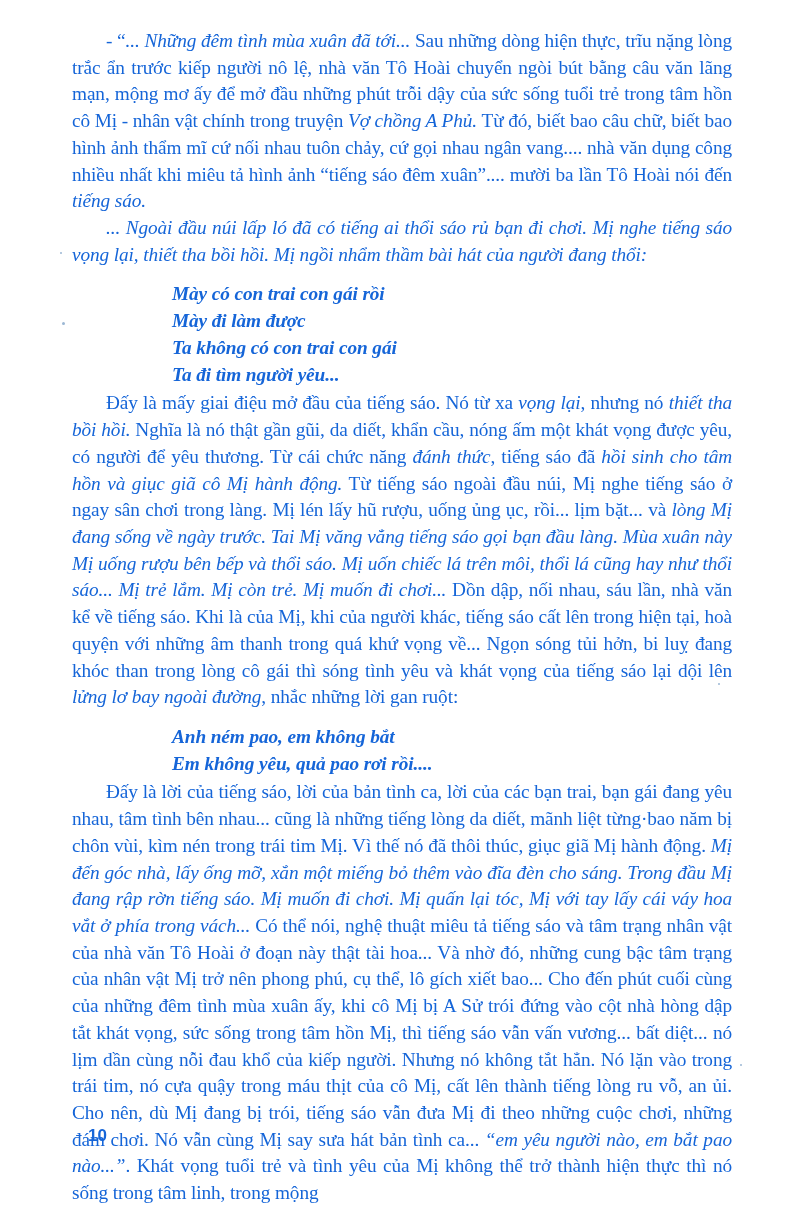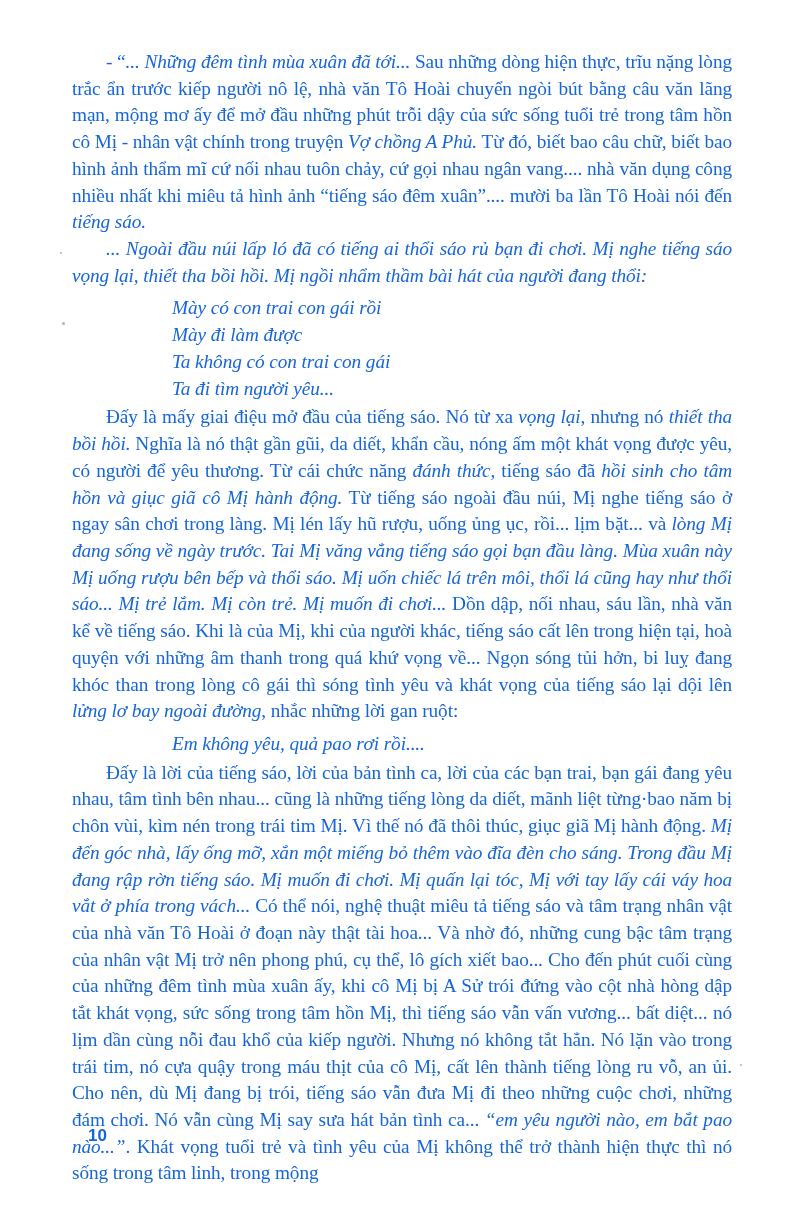--- a/index.html
+++ b/index.html
@@ -17,21 +17,21 @@
   .page {
     position: relative;
     width: 800px;
     height: 1216px;
     box-sizing: border-box;
     background: #ffffff;
   }
   .content {
     position: absolute;
     left: 72px;
-    top: 49px;
+    top: 28px;
     width: 660px;
   }
   p {
     margin: 0;
     text-align: justify;
     font-size: 19.3px;
     line-height: 1.385;
     color: #1565d8;
     letter-spacing: -0.1px;
   }
@@ -47,22 +47,23 @@
   .verse {
     margin: 0;
     padding-left: 100px;
     font-style: italic;
     font-size: 19.3px;
     line-height: 1.385;
     text-align: left;
     color: #1565d8;
   }
   .verse-block {
-    margin-top: 6px;
+    margin-top: 13px;
     margin-bottom: 2px;
+    font-weight: bold;
   }
   .page-number {
     position: absolute;
     left: 48px;
     top: 1126px;
     font-family: "Liberation Sans", sans-serif;
     font-weight: bold;
     font-size: 17px;
     color: #1565d8;
     margin-left: 40px;
@@ -92,19 +93,20 @@
       <p class="indent"><span>- “</span><span class="i">... Những đêm tình mùa xuân đã tới...</span><span> Sau những dòng hiện thực, trĩu nặng lòng trắc ẩn trước kiếp người nô lệ, nhà văn Tô Hoài chuyển ngòi bút bằng câu văn lãng mạn, mộng mơ ấy để mở đầu những phút trỗi dậy của sức sống tuổi trẻ trong tâm hồn cô Mị - nhân vật chính trong truyện </span><span class="i">Vợ chồng A Phủ.</span><span> Từ đó, biết bao câu chữ, biết bao hình ảnh thẩm mĩ cứ nối nhau tuôn chảy, cứ gọi nhau ngân vang.... nhà văn dụng công nhiều nhất khi miêu tả hình ảnh “tiếng sáo đêm xuân”.... mười ba lần Tô Hoài nói đến </span><span class="i">tiếng sáo.</span></p>
       <p class="indent"><span class="i">... Ngoài đầu núi lấp ló đã có tiếng ai thổi sáo rủ bạn đi chơi. Mị nghe tiếng sáo vọng lại, thiết tha bồi hồi. Mị ngồi nhẩm thầm bài hát của người đang thổi:</span></p>
       <div class="verse-block">
         <p class="verse">Mày có con trai con gái rồi</p>
         <p class="verse">Mày đi làm được</p>
         <p class="verse">Ta không có con trai con gái</p>
         <p class="verse">Ta đi tìm người yêu...</p>
       </div>
       <p class="indent"><span>Đấy là mấy giai điệu mở đầu của tiếng sáo. Nó từ xa </span><span class="i">vọng lại</span><span>, nhưng nó </span><span class="i">thiết tha bồi hồi.</span><span> Nghĩa là nó thật gần gũi, da diết, khẩn cầu, nóng ấm một khát vọng được yêu, có người để yêu thương. Từ cái chức năng </span><span class="i">đánh thức</span><span>, tiếng sáo đã </span><span class="i">hồi sinh cho tâm hồn và giục giã cô Mị hành động.</span><span> Từ tiếng sáo ngoài đầu núi, Mị nghe tiếng sáo ở ngay sân chơi trong làng. Mị lén lấy hũ rượu, uống ủng ục, rồi... lịm bặt... và </span><span class="i">lòng Mị đang sống về ngày trước. Tai Mị văng vẳng tiếng sáo gọi bạn đầu làng. Mùa xuân này Mị uống rượu bên bếp và thổi sáo. Mị uốn chiếc lá trên môi, thổi lá cũng hay như thổi sáo... Mị trẻ lắm. Mị còn trẻ. Mị muốn đi chơi...</span><span> Dồn dập, nối nhau, sáu lần, nhà văn kể về tiếng sáo. Khi là của Mị, khi của người khác, tiếng sáo cất lên trong hiện tại, hoà quyện với những âm thanh trong quá khứ vọng về... Ngọn sóng tủi hởn, bi luỵ đang khóc than trong lòng cô gái thì sóng tình yêu và khát vọng của tiếng sáo lại dội lên </span><span class="i">lửng lơ bay ngoài đường</span><span>, nhắc những  lời gan ruột:</span></p>
       <div class="verse-block">
+        <p class="verse">Anh ném pao, em không bắt</p>
         <p class="verse">Em không yêu, quả pao rơi rồi....</p>
       </div>
       <p class="indent"><span>Đấy là lời của tiếng sáo, lời của bản tình ca, lời của các bạn trai, bạn gái đang yêu nhau, tâm tình bên nhau... cũng là những tiếng lòng da diết, mãnh liệt từng·bao năm bị chôn vùi, kìm nén trong trái tim Mị. Vì thế nó đã thôi thúc, giục giã Mị hành động. </span><span class="i">Mị đến góc nhà, lấy ống mỡ, xắn một miếng bỏ thêm vào đĩa đèn cho sáng. Trong đầu Mị đang rập rờn tiếng sáo. Mị muốn đi chơi. Mị quấn lại tóc, Mị với tay lấy cái váy hoa vắt ở phía trong vách...</span><span> Có thể nói, nghệ thuật miêu tả tiếng sáo và tâm trạng nhân vật của nhà văn Tô Hoài ở đoạn này thật tài hoa... Và nhờ đó, những cung bậc tâm trạng của nhân vật Mị trở nên phong phú, cụ thể, lô gích xiết bao... Cho đến phút cuối cùng của những đêm tình mùa xuân ấy, khi cô Mị bị A Sử trói đứng vào cột nhà hòng dập tắt khát vọng, sức sống trong tâm hồn Mị, thì tiếng sáo vẫn vấn vương... bất diệt... nó lịm dần cùng nỗi đau khổ của kiếp người. Nhưng nó không  tắt hẳn. Nó lặn vào trong trái tim, nó cựa quậy trong máu thịt của cô Mị, cất lên thành tiếng lòng ru vỗ, an ủi. Cho nên, dù Mị đang bị trói, tiếng sáo vẫn đưa Mị đi theo những cuộc chơi, những đám chơi. Nó vẫn cùng Mị say sưa hát bản tình ca... </span><span class="i">“em yêu người nào, em bắt pao nào...”</span><span>. Khát vọng tuổi trẻ và tình yêu của Mị không thể trở thành hiện thực thì nó sống trong tâm linh, trong mộng</span></p>
     </div>
 
   <div class="page-number">10</div>
 </div>
 
 </body></html>

